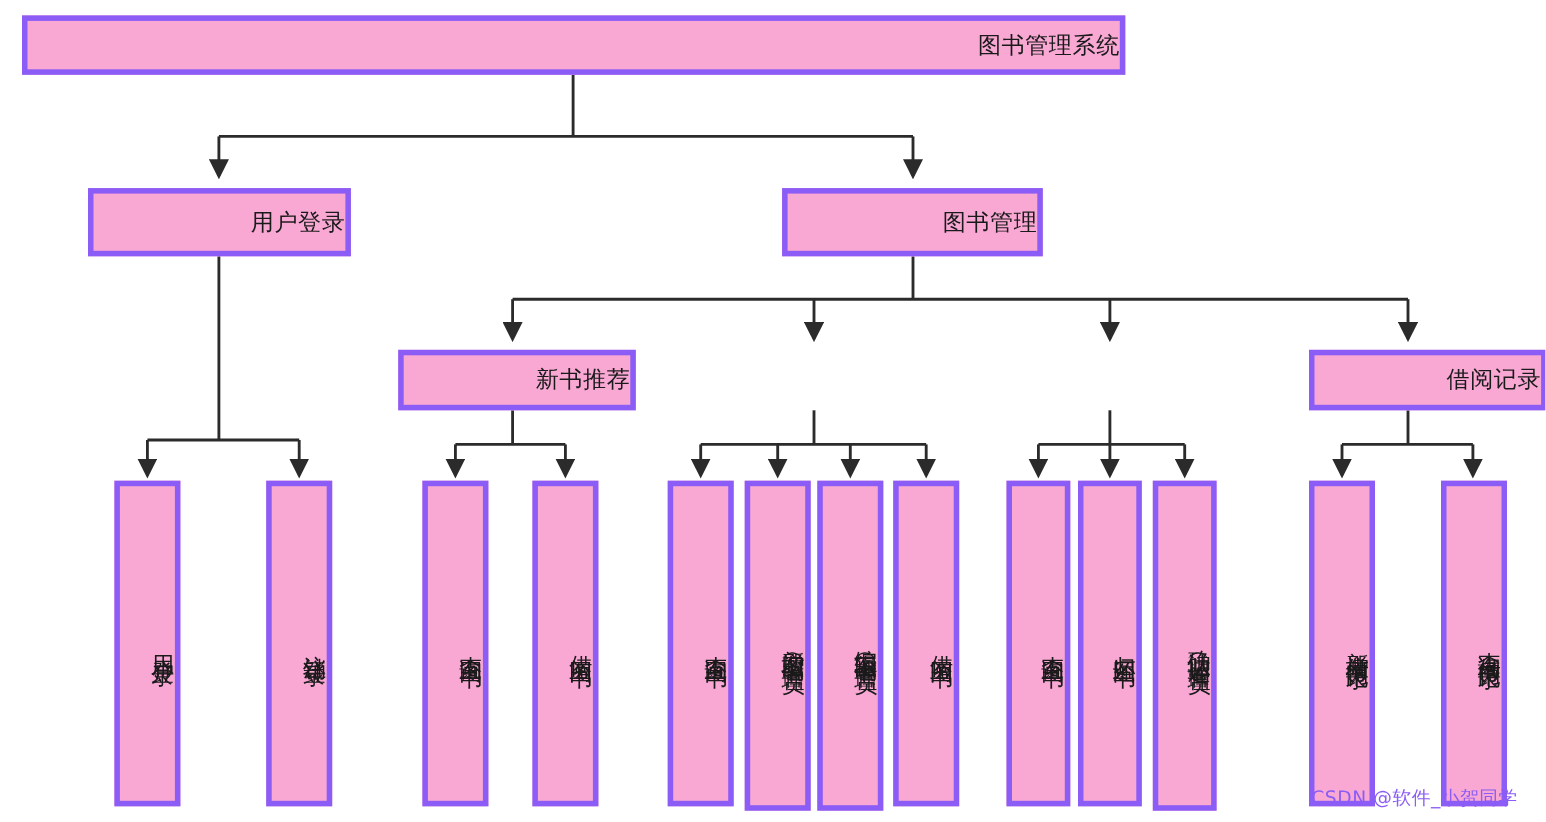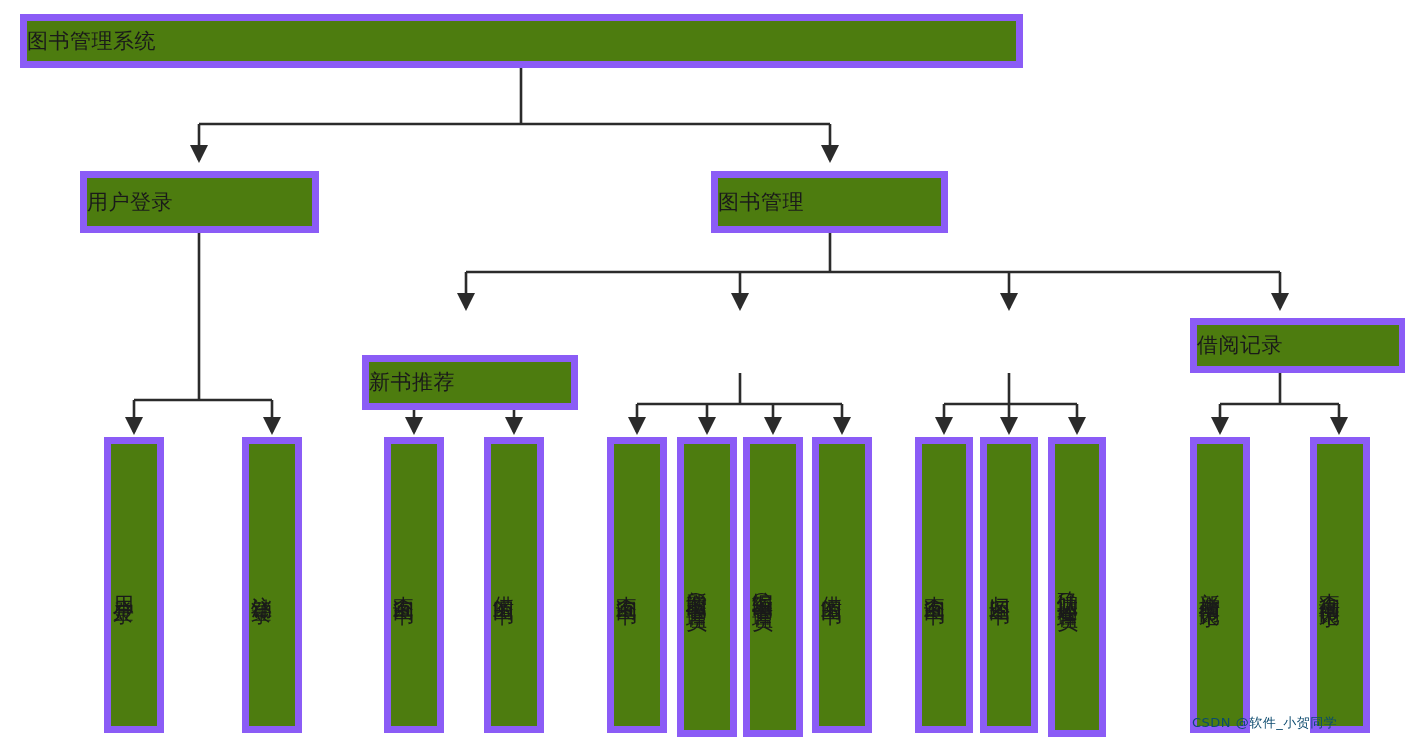--- a/index.html
+++ b/index.html
@@ -21,25 +21,25 @@
     position: absolute;
     left: 0;
     top: 0;
     width: 1405px;
     height: 747px;
     pointer-events: none;
   }
   .node {
     position: absolute;
     box-sizing: border-box;
-    background: #4d7c0f;
-    border: 7px solid #8b5cf6;
+    background: #f9a8d4;
+    border: 5px solid #8b5cf6;
     display: flex;
     align-items: center;
-    justify-content: flex-start;
+    justify-content: flex-end;
     color: #1a1a1a;
   }
   .node.horiz {
     font-size: 21px;
     letter-spacing: 0.5px;
     line-height: 1;
   }
   .node.vert {
     font-size: 21px;
     letter-spacing: 0px;
@@ -48,22 +48,22 @@
   }
   .node.vert .vtext {
     writing-mode: vertical-rl;
     text-orientation: upright;
     white-space: pre-line;
     text-align: center;
     letter-spacing: 3px;
   }
   .watermark {
     position: absolute;
-    font-size: 13px;
-    color: #0c4a6e;
+    font-size: 17px;
+    color: #8b5cf6;
     letter-spacing: 0.5px;
     white-space: nowrap;
     user-select: none;
   }
 </style>
 </head>
 <body>
 
 <div id="stage">
 
@@ -123,21 +123,21 @@
     <span>图书管理系统</span>
   </div>
 
   <div class="node horiz" style="left:80px; top:171px; width:239px; height:62px;">
     <span>用户登录</span>
   </div>
   <div class="node horiz" style="left:711px; top:171px; width:237px; height:62px;">
     <span>图书管理</span>
   </div>
 
-  <div class="node horiz" style="left:362px; top:318px; width:216px; height:55px;margin-top:37px;">
+  <div class="node horiz" style="left:362px; top:318px; width:216px; height:55px;">
     <span>新书推荐</span>
   </div>
   <div class="node horiz" style="left:1172px; top:318px; width:216px; height:55px;margin-left:18px;">
     <span>借阅记录</span>
   </div>
 
   <div class="node vert" style="left:104px; top:437px; width:60px; height:296px;">
     <span class="vtext">用户登录</span>
   </div>
   <div class="node vert" style="left:242px; top:437px; width:60px; height:296px;">

